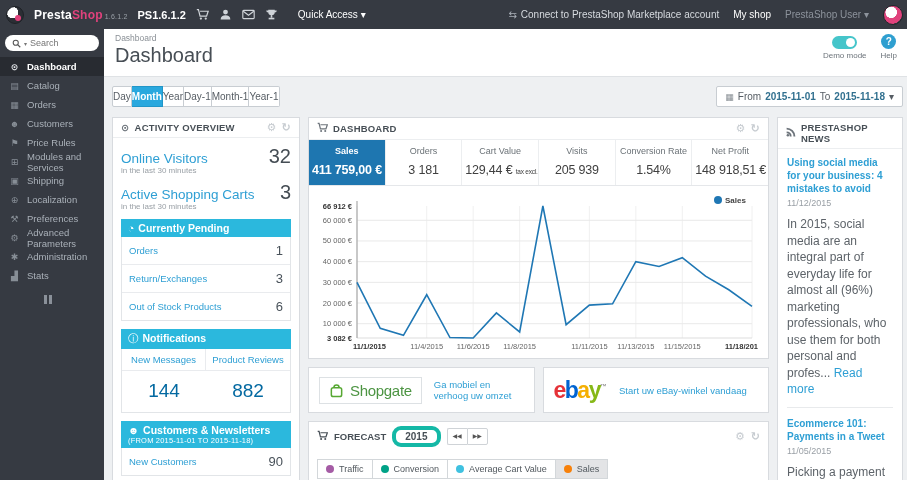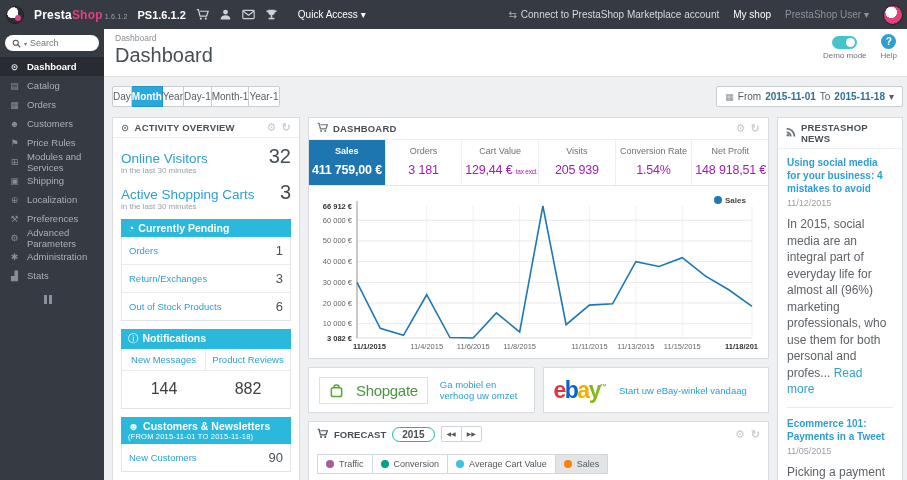--- a/index.html
+++ b/index.html
@@ -78,44 +78,44 @@
   .secbar .si { margin-right:4px; font-weight:normal; }
   .secbar .ssub { display:block; font-size:7.5px; font-weight:normal; letter-spacing:.2px; }
   .rows { border:1px solid #e2e5e8; border-top:none; }
   .drow { display:flex; justify-content:space-between; align-items:center; padding:6px 7px; border-top:1px solid #e9ebee; }
   .drow:first-child { border-top:none; }
   .drow .rl { font-size:9.5px; color:#2e9fd4; cursor:pointer; }
   .drow .rv { font-size:13px; color:#49525a; }
   .ntable { border:1px solid #e2e5e8; border-top:none; display:grid; grid-template-columns:1fr 1fr; }
   .ntable .nh { font-size:9.5px; color:#2e9fd4; text-align:center; padding:5px 2px; border-bottom:1px solid #e9ebee; cursor:pointer; }
   .ntable .nh:first-child, .ntable .nv:first-child { border-right:1px solid #e9ebee; }
-  .ntable .nv { font-size:16px; color:#404040; text-align:center; padding:9px 0 10px; }
+  .ntable .nv { font-size:19px; color:#0369a1; text-align:center; padding:9px 0 10px; }
   
   .kpis { display:flex; border-bottom:1px solid #e5e7ea; }
   .kpi { flex:1; text-align:center; padding:6px 3px 8px; border-right:1px solid #eceef0; cursor:pointer; overflow:hidden; }
   .kpi:last-child { border-right:none; }
   .kpi .kl { font-size:9px; color:#6b7277; white-space:nowrap; }
-  .kpi .kv { font-size:12.5px; color:#a21caf; margin-top:7px; white-space:nowrap; letter-spacing:-.2px; }
+  .kpi .kv { font-size:12.5px; color:#404040; margin-top:7px; white-space:nowrap; letter-spacing:-.2px; }
   .kpi .ks { font-size:6.5px; }
   .kpi.active { background:#1e76b0; }
   .kpi.active .kl, .kpi.active .kv { color:#fff; font-weight:bold; }
   .chartwrap { padding:8px 6px 2px; }
   .chartwrap svg { display:block; font-family:inherit; }
   
   .banners { display:flex; gap:8px; margin-bottom:8px; }
   .banner { flex:1; background:#fff; border:1px solid #d8dbdf; height:46px; display:flex; align-items:center; padding:0 10px; gap:12px; }
-  .sglogo { display:flex; align-items:center; gap:12px; border:1px solid #dde1e4; padding:4px 9px; color:#57a833; }
+  .sglogo { display:flex; align-items:center; gap:6px; border:1px solid #dde1e4; padding:4px 9px; color:#57a833; }
   .sglogo svg { width:15px; height:15px; }
   .sglogo .sgt { font-size:15px; color:#4c9442; letter-spacing:-.3px; }
   .blink { font-size:9.5px; color:#2e9fd4; cursor:pointer; }
   .ebay { font-size:23px; font-weight:bold; letter-spacing:-1.5px; line-height:1; }
   .ebay sup { font-size:7px; color:#999; letter-spacing:0; }
   
   .fhead { display:flex; align-items:center; gap:6px; padding:4px 8px; font-size:9.5px; font-weight:bold; color:#474f56; }
-  .yearpill { border:1px solid #14b8a6; border-radius:9px; padding:1px 9px; font-size:10px; color:#474f56; }
+  .yearpill { border:4px solid #14b8a6; border-radius:9px; padding:1px 9px; font-size:10px; color:#474f56; }
   .navgrp { display:flex; }
   .navbtn { border:1px solid #cfd3d7; background:#fff; font-size:6px; color:#555; padding:3px 5px; cursor:pointer; line-height:1.4; }
   .navbtn:first-child { border-right:none; border-radius:2px 0 0 2px; }
   .navbtn:last-child { border-radius:0 2px 2px 0; }
   .fhead .sp { flex:1; }
   .fhead .hic { color:#c6cbd0; font-size:11px; cursor:pointer; }
   .flegend { display:flex; padding:8px 8px 30px; }
   .lbtn { display:flex; align-items:center; gap:5px; border:1px solid #d3d7da; border-left:none; background:#fff; padding:4px 8px; font-size:9px; color:#51585e; cursor:pointer; }
   .lbtn:first-child { border-left:1px solid #d3d7da; }
   .lbtn.active { background:#e3e4e6; }

